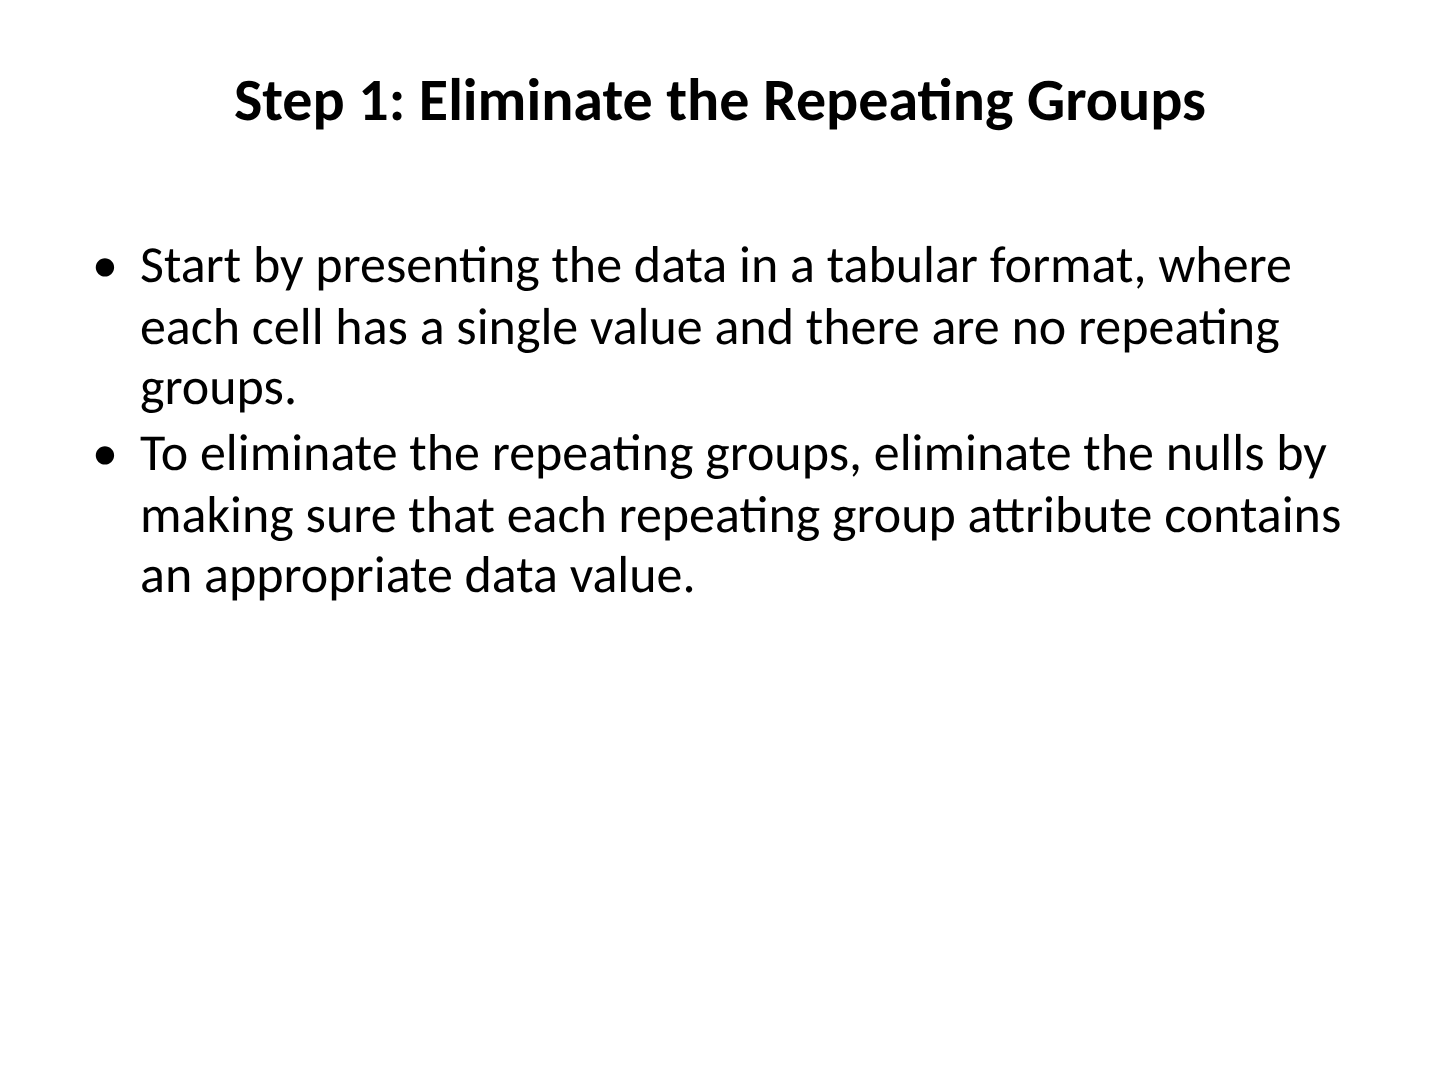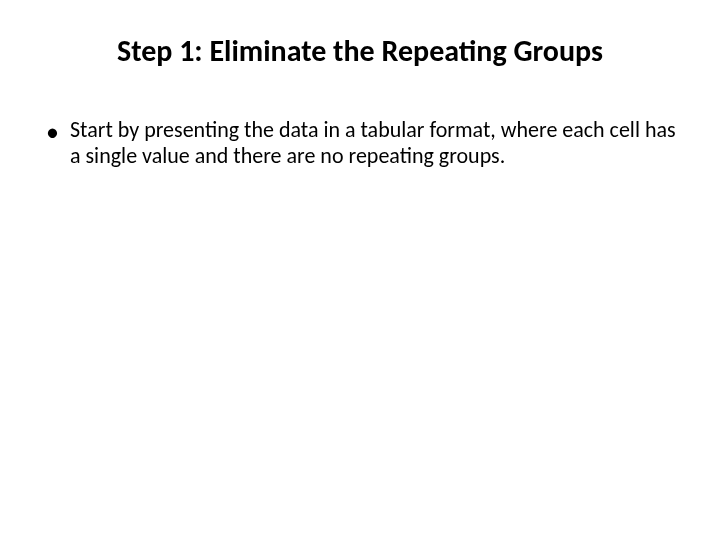--- a/index.html
+++ b/index.html
@@ -18,21 +18,21 @@
     }
     .title {
       font-size: 30px;
       font-weight: 700;
       text-align: center;
       margin-top: 4px;
       margin-bottom: 48px;
       letter-spacing: 0px;
     }
     .body {
-      font-size: 22px;
+      font-size: 26px;
       line-height: 1.18;
       padding-left: 6px;
       padding-right: 6px;
     }
     ul {
       list-style: none;
     }
     ul li {
       position: relative;
       padding-left: 28px;
@@ -48,15 +48,16 @@
     }
   </style>
 </head>
 <body>
 
 <div class="slide">
   <h1 class="title">Step 1: Eliminate the Repeating Groups</h1>
   <div class="body">
     <ul>
       <li>Start by presenting the data in a tabular format, where each cell has a single value and there are no repeating groups.</li>
+      <li>To eliminate the repeating groups, eliminate the nulls by making sure that each repeating group attribute contains an appropriate data value.</li>
     </ul>
   </div>
 </div>
 
 </body></html>

